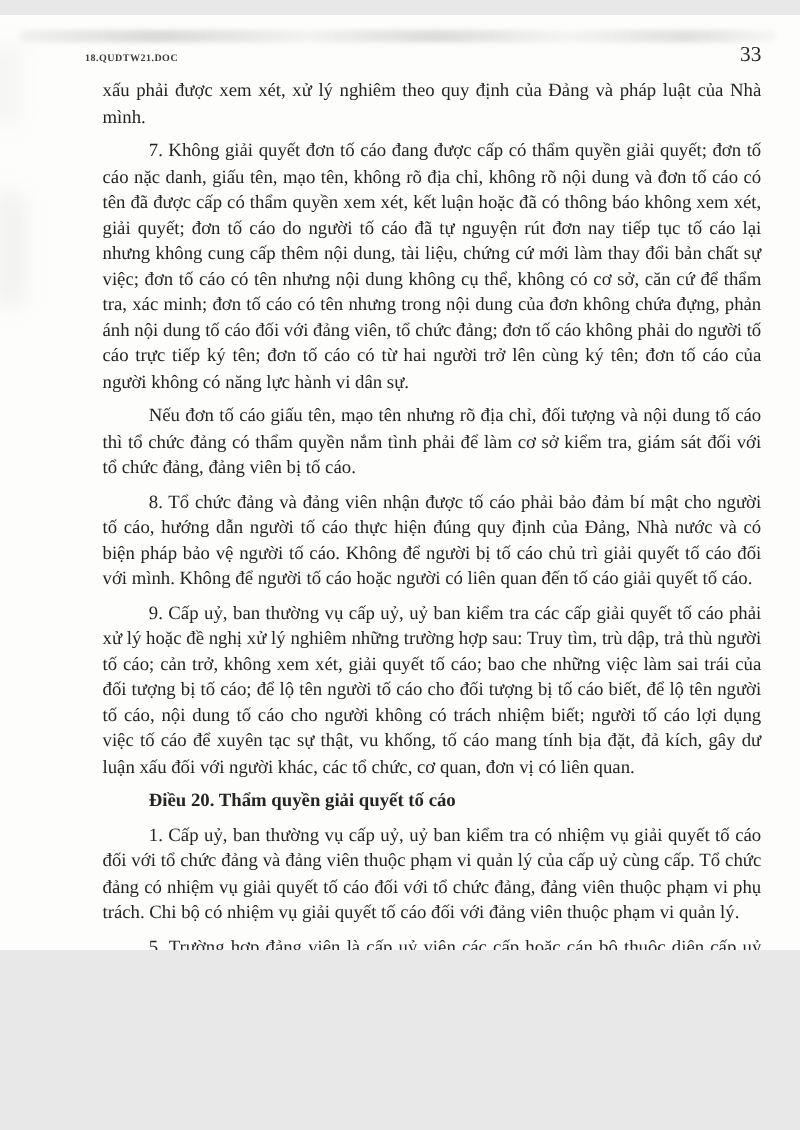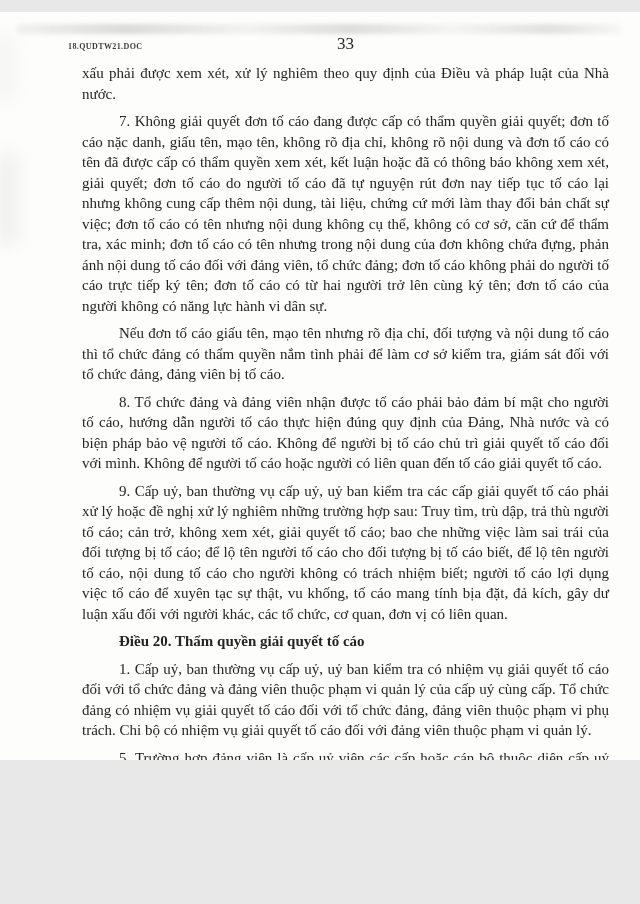--- a/index.html
+++ b/index.html
@@ -33,21 +33,21 @@
   .artifact-bottom-2 { left: 420px; top: 856px; width: 190px; height: 28px;
     background: rgba(192,195,190,0.10); filter: blur(9px); border-radius: 10px; }
 
   .doc-code {
     position: absolute; left: 68px; top: 30px;
     font-size: 8px; font-weight: bold; letter-spacing: 0.4px;
     color: #3c3c3c;
   }
   .page-number {
     position: absolute; left: 82px; top: 22px; width: 527px;
-    text-align: center; font-size: 17px; color: #262626;
+    text-align: right; font-size: 17px; color: #262626;
   }
   .content {
     position: absolute; left: 82px; top: 51px; width: 527px;
   }
   .para {
     margin: 0;
     font-size: 15px;
     line-height: 20.5px;
     text-align: justify;
     text-indent: 37px;
@@ -66,21 +66,21 @@
   <div class="artifact artifact-left-1"></div>
   <div class="artifact artifact-left-2"></div>
   <div class="artifact artifact-bottom-1"></div>
   <div class="artifact artifact-bottom-2"></div>
 
   <div class="doc-code">18.QUDTW21.DOC</div>
 
   <div class="page-number">33</div>
 
   <div class="content">
-    <p class="para no-indent">xấu phải được xem xét, xử lý nghiêm theo quy định của Điều và pháp luật của Nhà nước.</p>
+    <p class="para no-indent">xấu phải được xem xét, xử lý nghiêm theo quy định của Đảng và pháp luật của Nhà mình.</p>
 
     <p class="para">7. Không giải quyết đơn tố cáo đang được cấp có thẩm quyền giải quyết; đơn tố cáo nặc danh, giấu tên, mạo tên, không rõ địa chỉ, không rõ nội dung và đơn tố cáo có tên đã được cấp có thẩm quyền xem xét, kết luận hoặc đã có thông báo không xem xét, giải quyết; đơn tố cáo do người tố cáo đã tự nguyện rút đơn nay tiếp tục tố cáo lại nhưng không cung cấp thêm nội dung, tài liệu, chứng cứ mới làm thay đổi bản chất sự việc; đơn tố cáo có tên nhưng nội dung không cụ thể, không có cơ sở, căn cứ để thẩm tra, xác minh; đơn tố cáo có tên nhưng trong nội dung của đơn không chứa đựng, phản ánh nội dung tố cáo đối với đảng viên, tổ chức đảng; đơn tố cáo không phải do người tố cáo trực tiếp ký tên; đơn tố cáo có từ hai người trở lên cùng ký tên; đơn tố cáo của người không có năng lực hành vi dân sự.</p>
 
     <p class="para">Nếu đơn tố cáo giấu tên, mạo tên nhưng rõ địa chỉ, đối tượng và nội dung tố cáo thì tổ chức đảng có thẩm quyền nắm tình phải để làm cơ sở kiểm tra, giám sát đối với tổ chức đảng, đảng viên bị tố cáo.</p>
 
     <p class="para">8. Tổ chức đảng và đảng viên nhận được tố cáo phải bảo đảm bí mật cho người tố cáo, hướng dẫn người tố cáo thực hiện đúng quy định của Đảng, Nhà nước và có biện pháp bảo vệ người tố cáo. Không để người bị tố cáo chủ trì giải quyết tố cáo đối với mình. Không để người tố cáo hoặc người có liên quan đến tố cáo giải quyết tố cáo.</p>
 
     <p class="para">9. Cấp uỷ, ban thường vụ cấp uỷ, uỷ ban kiểm tra các cấp giải quyết tố cáo phải xử lý hoặc đề nghị xử lý nghiêm những trường hợp sau: Truy tìm, trù dập, trả thù người tố cáo; cản trở, không xem xét, giải quyết tố cáo; bao che những việc làm sai trái của đối tượng bị tố cáo; để lộ tên người tố cáo cho đối tượng bị tố cáo biết, để lộ tên người tố cáo, nội dung tố cáo cho người không có trách nhiệm biết; người tố cáo lợi dụng việc tố cáo để xuyên tạc sự thật, vu khống, tố cáo mang tính bịa đặt, đả kích, gây dư luận xấu đối với người khác, các tổ chức, cơ quan, đơn vị có liên quan.</p>
 
     <p class="para heading">Điều 20. Thẩm quyền giải quyết tố cáo</p>

